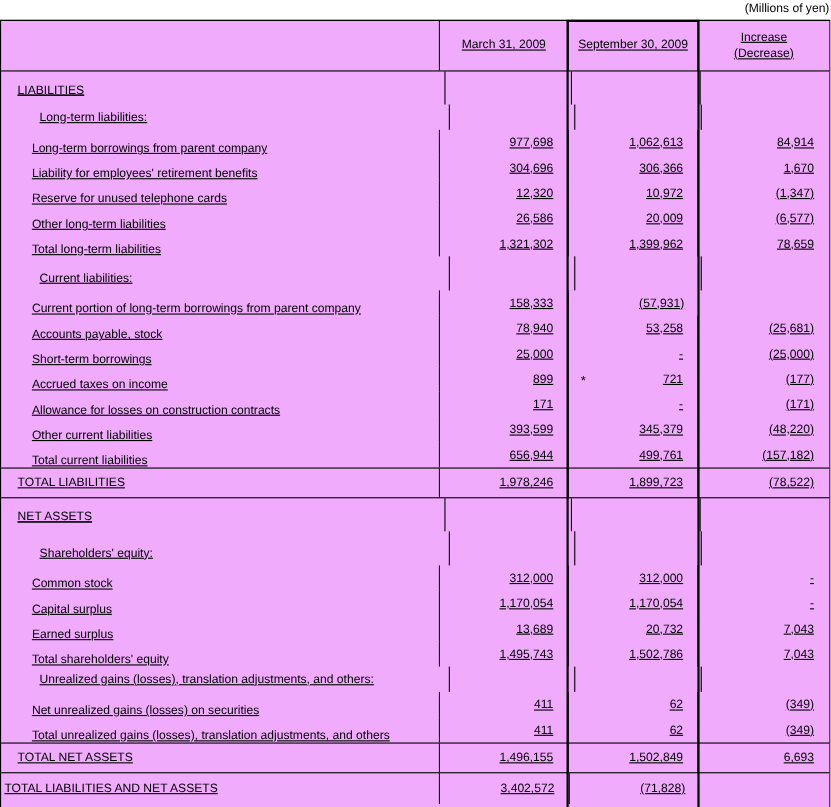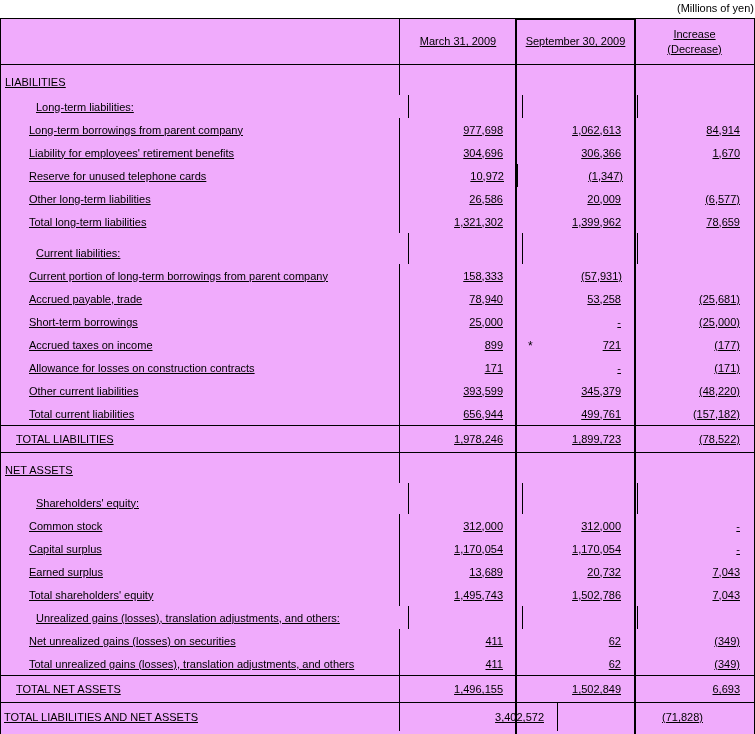--- a/index.html
+++ b/index.html
@@ -40,32 +40,32 @@
   .c4 { width: 119px; justify-content: flex-end; padding-right: 14px; border-right: none; }
 
   
   .thead { height: 46px; border-bottom: 1px solid #000; }
   .thead .cell { justify-content: center; padding: 0; text-align: center; line-height: 1.35; }
   .thead .c4 { white-space: pre-line; }
 
   
   .detail { height: 23px; }
   .sub    { height: 23px; }
-  .section{ height: 30px; }
+  .section{ height: 30px; padding-left: 11px; }
   .section .cell { padding-top: 4px; }
   .gap    { height: 31px; }
   .gap .cell { padding-top: 8px; }
   .total  { height: 28px; border-top: 1px solid #000; border-bottom: 1px solid #000; }
-  .grand  { height: 28px; gap: 40px; }
+  .grand  { height: 28px; }
 
   .ind0 { padding-left: 4px; }
   .indg { padding-left: 3px; }
   .ind1 { padding-left: 14px; margin-left: 21px; }
   .ind1t{ padding-left: 15px; }
-  .ind2 { padding-left: 28px; }
+  .ind2 { padding-left: 28px; align-items: flex-end; }
 
   .section .label-text { text-decoration: underline; }
 
   .marker {
     position: absolute; left: 11px; top: 50%;
     transform: translateY(-46%);
     font-size: 12px;
   }
 
   
@@ -136,20 +136,23 @@
             <span class="label-text">306,366</span>
           </div>
           <div class="cell c4">
             <span class="label-text">1,670</span>
           </div>
         </div>
         <div class="trow detail">
           <div class="cell c1 ind2">
             <span class="label-text">Reserve for unused telephone cards</span>
           </div>
+          <div class="cell c2">
+            <span class="label-text">12,320</span>
+          </div>
           <div class="cell c3">
             <span class="label-text">10,972</span>
           </div>
           <div class="cell c4">
             <span class="label-text">(1,347)</span>
           </div>
         </div>
         <div class="trow detail">
           <div class="cell c1 ind2">
             <span class="label-text">Other long-term liabilities</span>
@@ -192,21 +195,21 @@
           </div>
           <div class="cell c2">
             <span class="label-text">158,333</span>
           </div>
           <div class="cell c4">
             <span class="label-text">(57,931)</span>
           </div>
         </div>
         <div class="trow detail">
           <div class="cell c1 ind2">
-            <span class="label-text">Accrued payable, trade</span>
+            <span class="label-text">Accounts payable, stock</span>
           </div>
           <div class="cell c2">
             <span class="label-text">78,940</span>
           </div>
           <div class="cell c3">
             <span class="label-text">53,258</span>
           </div>
           <div class="cell c4">
             <span class="label-text">(25,681)</span>
           </div>

